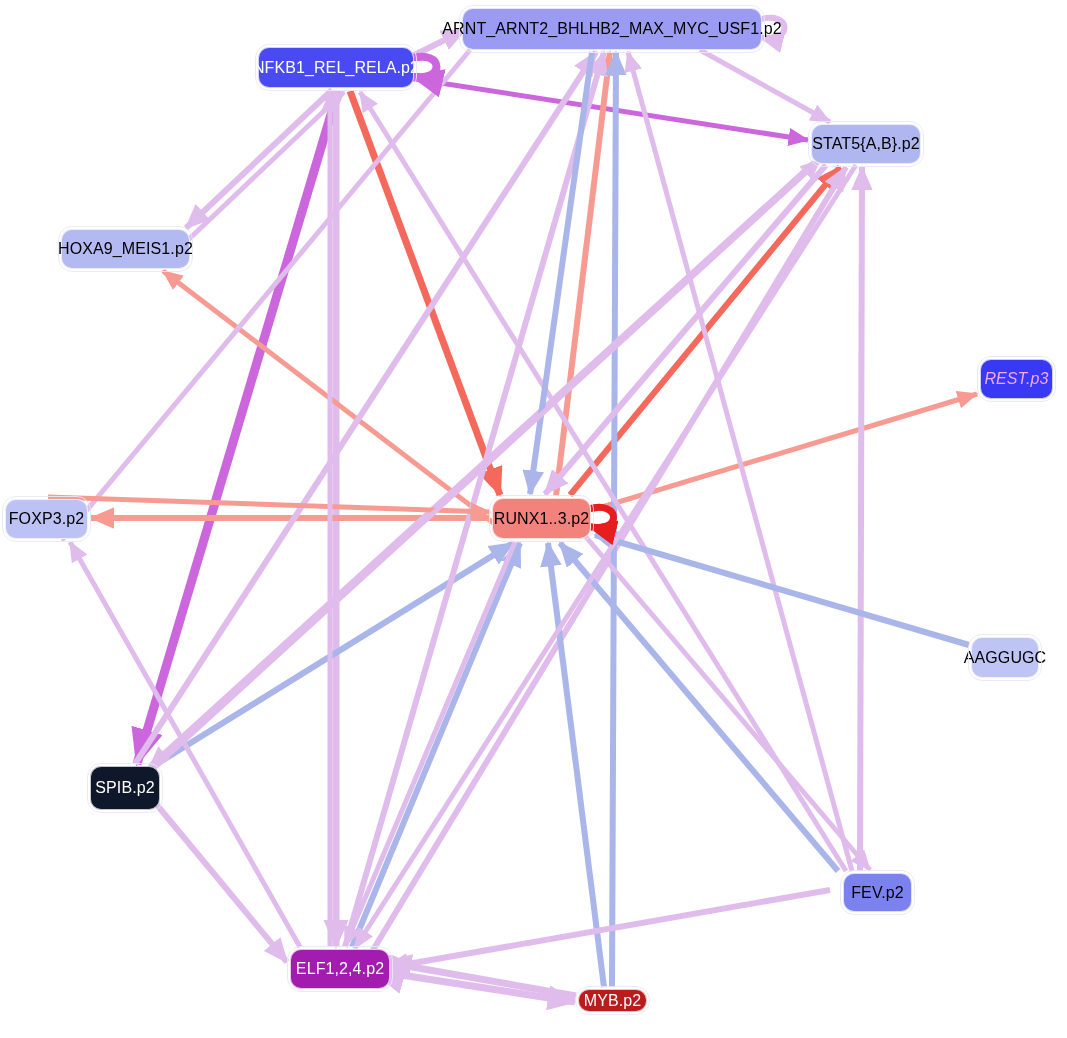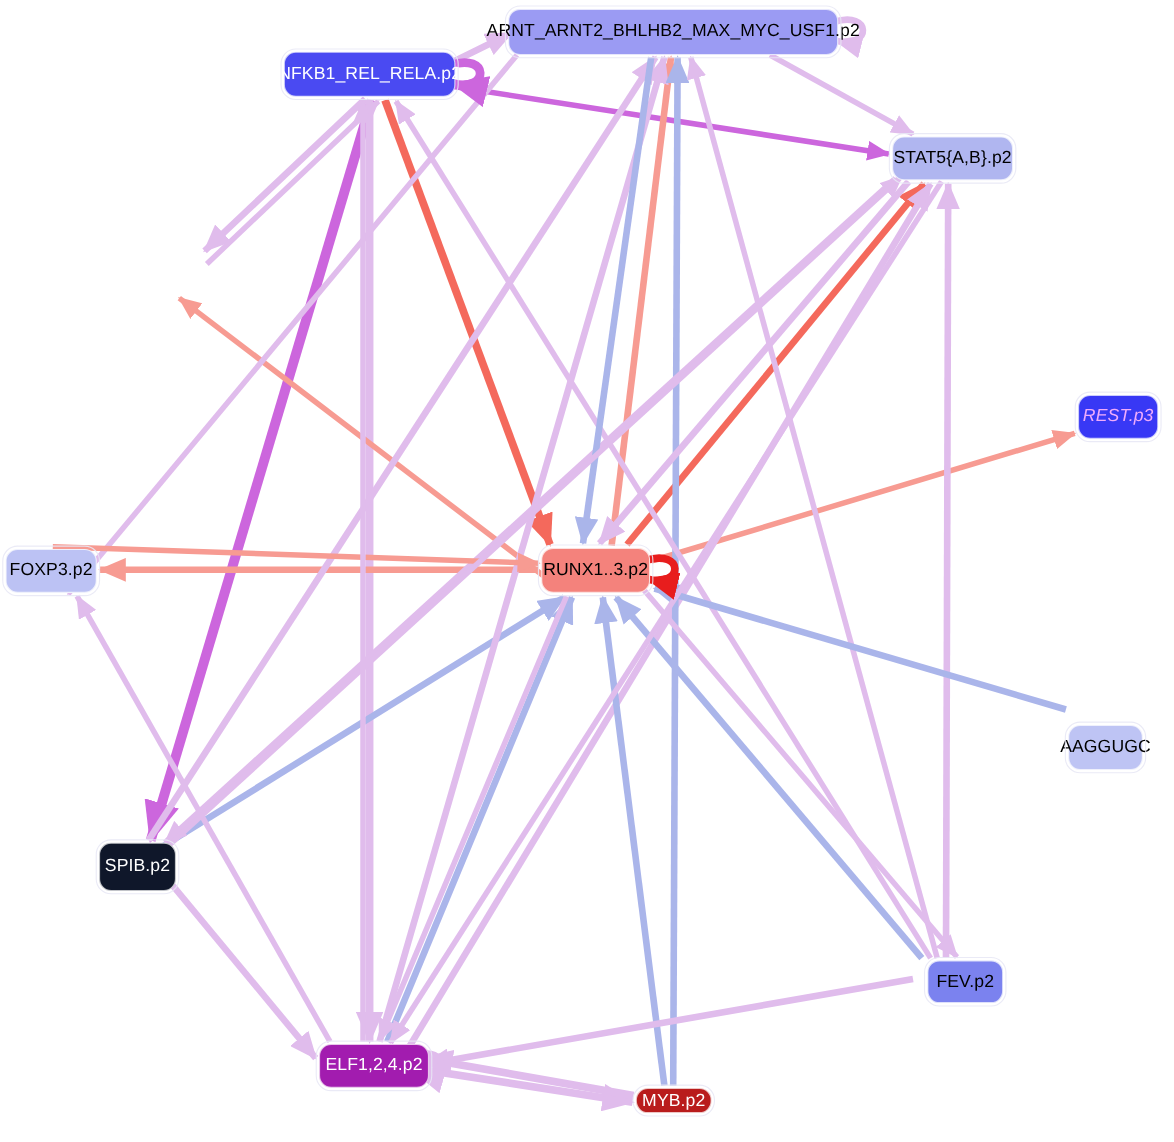--- a/index.html
+++ b/index.html
@@ -136,30 +136,33 @@
   <div id="node-layer">
       <div class="node" style="left: 462px; top: 8px; width: 300px; height: 42px; background: rgb(155, 155, 243);">
         <span class="node-label" style="color: rgb(0, 0, 0);">ARNT_ARNT2_BHLHB2_MAX_MYC_USF1.p2</span>
       </div>
       <div class="node" style="left: 258px; top: 47px; width: 156px; height: 41px; background: rgb(74, 74, 242);">
         <span class="node-label" style="color: rgb(255, 255, 255);">NFKB1_REL_RELA.p2</span>
       </div>
       <div class="node" style="left: 811px; top: 124px; width: 110px; height: 40px; background: rgb(176, 182, 240);">
         <span class="node-label" style="color: rgb(0, 0, 0);">STAT5{A,B}.p2</span>
       </div>
+      <div class="node" style="left: 61px; top: 229px; width: 129px; height: 40px; background: rgb(179, 185, 241);">
+        <span class="node-label" style="color: rgb(0, 0, 0);">HOXA9_MEIS1.p2</span>
+      </div>
       <div class="node" style="left: 980px; top: 359px; width: 73px; height: 40px; background: rgb(56, 56, 245);">
         <span class="node-label" style="color: #f0abfc; font-style: italic;">REST.p3</span>
       </div>
       <div class="node" style="left: 492px; top: 498px; width: 99px; height: 41px; background: rgb(244, 130, 124);">
         <span class="node-label" style="color: rgb(0, 0, 0);">RUNX1..3.p2</span>
       </div>
       <div class="node" style="left: 5px; top: 499px; width: 83px; height: 40px; background: rgb(188, 194, 244);">
         <span class="node-label" style="color: rgb(0, 0, 0);">FOXP3.p2</span>
       </div>
-      <div class="node" style="left: 971px; top: 637px; width: 68px; height: 41px; background: rgb(190, 196, 244); margin-top: 22px;">
+      <div class="node" style="left: 971px; top: 637px; width: 68px; height: 41px; background: rgb(190, 196, 244);">
         <span class="node-label" style="color: rgb(0, 0, 0);">AAGGUGC</span>
       </div>
       <div class="node" style="left: 90px; top: 766px; width: 70px; height: 44px; background: #0f172a;">
         <span class="node-label" style="color: rgb(255, 255, 255);">SPIB.p2</span>
       </div>
       <div class="node" style="left: 831px; top: 873px; width: 69px; height: 39px; background: rgb(123, 130, 239); margin-left: 12px;">
         <span class="node-label" style="color: rgb(0, 0, 0);">FEV.p2</span>
       </div>
       <div class="node" style="left: 290px; top: 949px; width: 100px; height: 40px; background: #a21caf;">
         <span class="node-label" style="color: rgb(255, 255, 255);">ELF1,2,4.p2</span>

